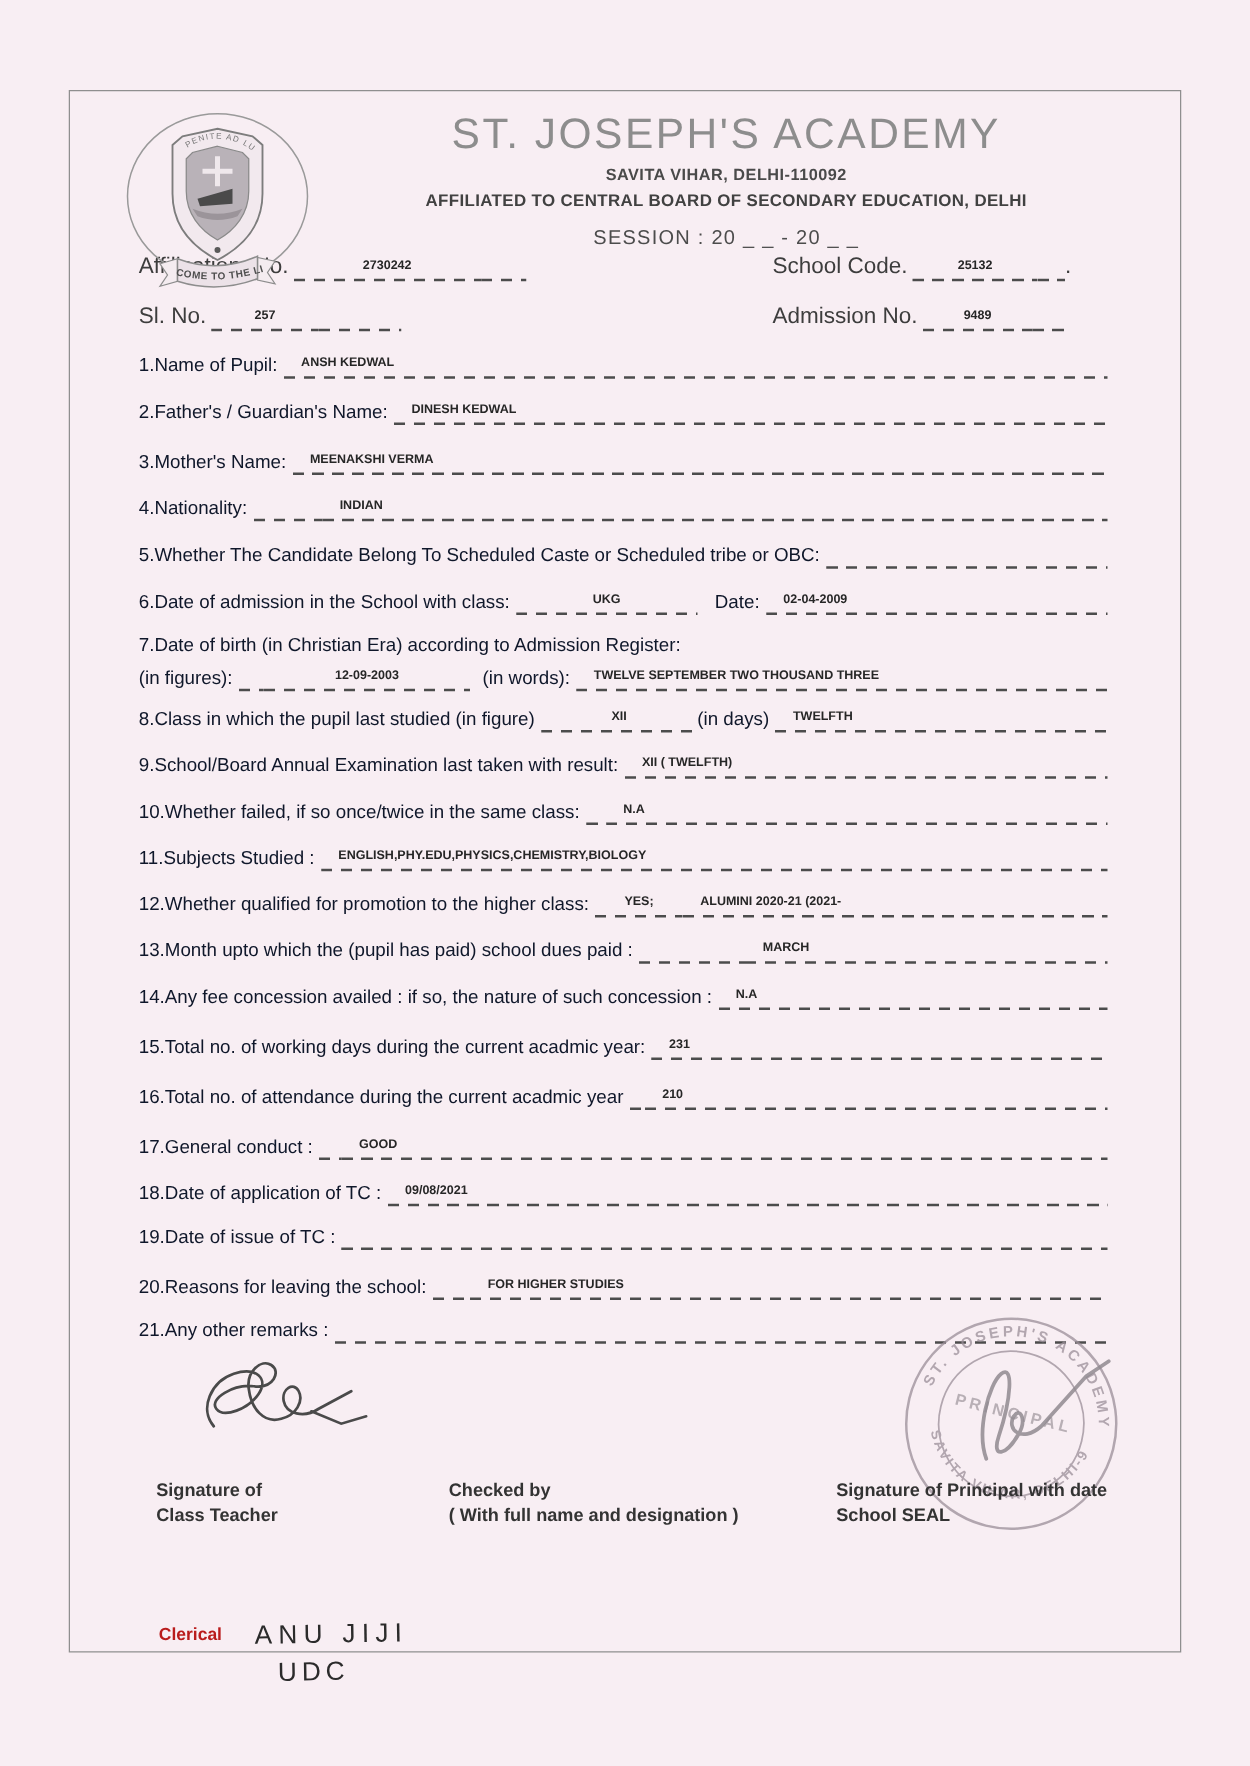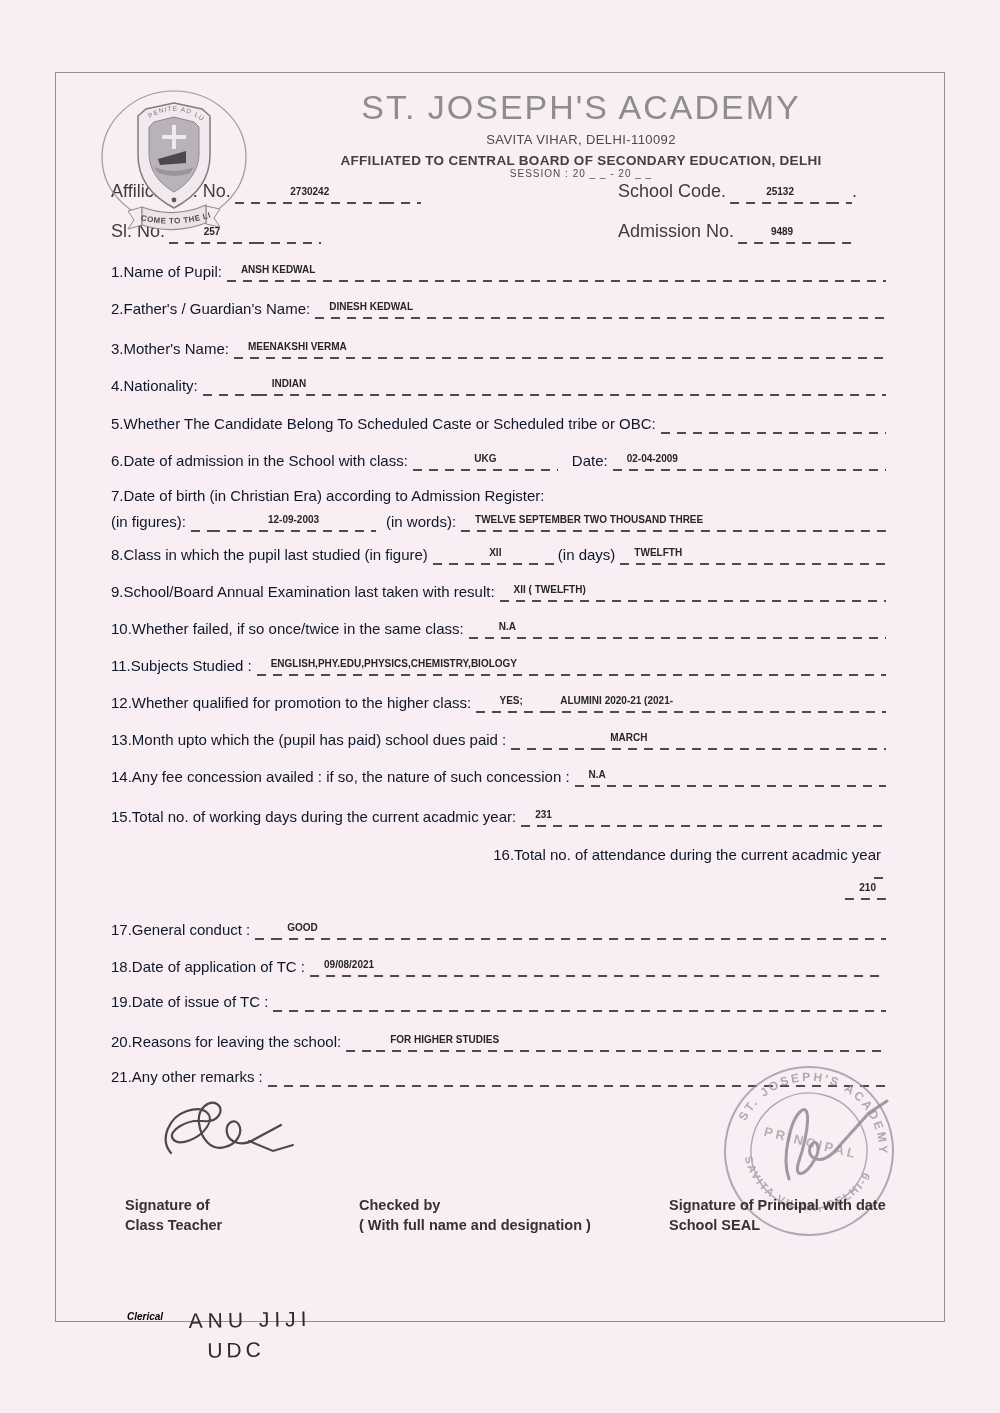--- a/index.html
+++ b/index.html
@@ -17,24 +17,24 @@
     border:1px solid #8f8f8f;
     padding:14px 58px 0 55px;
   }
   
   .logo-wrap { position:absolute; left:42px; top:14px; width:152px; height:148px; }
   .header-text { margin-left:165px; text-align:center; }
   .school-name {
     font-size:34px; letter-spacing:2px; color:#8d8d8d; font-weight:500;
     line-height:40px;
   }
-  .school-address { margin-top:5px; font-size:13px; font-weight:400; color:#4a4a4a; letter-spacing:.4px; }
+  .school-address { margin-top:5px; font-size:13px; font-weight:700; color:#4a4a4a; letter-spacing:.4px; }
   .school-affiliation { margin-top:6px; font-size:13.5px; font-weight:700; color:#414141; letter-spacing:.3px; }
   .cert-title { margin-top:17px; font-size:21px; font-weight:700; color:#303030; letter-spacing:.8px; }
-  .session-line { margin-left:165px; text-align:center; font-size:10px; color:#4c4c4c; letter-spacing:1px; }
+  .session-line { margin-top:14px; margin-left:165px; text-align:center; font-size:16px; color:#4c4c4c; letter-spacing:1px; }
   
   .meta-grid { margin-top:2px; }
   .meta-row { display:flex; justify-content:space-between; align-items:flex-end; margin-bottom:17px; }
   .meta-cell { display:flex; align-items:flex-end; }
   .meta-cell.right { width:268px; }
   .meta-label { font-size:18px; color:#3d3d3d; white-space:nowrap; padding-right:4px; padding-bottom:2px; }
   
   .dashes {
     background-image:repeating-linear-gradient(90deg,#4c4c4c 0 9px, transparent 9px 16px);
     background-size:100% 2px;
@@ -58,21 +58,21 @@
   
   .footer { position:relative; margin-top:46px; height:130px; }
   .seal { position:absolute; left:608px; top:-72px; width:180px; height:180px; opacity:.75; }
   .sig-teacher-svg { position:absolute; left:42px; top:-38px; width:150px; height:85px; }
   .sig-col { position:absolute; font-size:14.5px; font-weight:700; color:#333; line-height:20px; }
   .sig-col.c1 { left:14px; top:62px; }
   .sig-col.c2 { left:248px; top:62px; }
   .sig-col.c3 { left:558px; top:62px; z-index:3; }
   
   .clerical { margin-top:42px; padding-left:16px; display:flex; align-items:flex-start; }
-  .clerical-label { font-size:10px; font-weight:700; color:#000000; padding-top:6px;font-style:italic; }
+  .clerical-label { font-size:14px; font-weight:700; color:#b91c1c; padding-top:6px; }
   .handwriting { margin-left:26px; font-size:21px; color:#2b2b2b; letter-spacing:5px; transform:rotate(-1deg); line-height:30px; font-weight:500; }
   .handwriting .line2 { display:block; margin-left:18px; letter-spacing:4px; }
   svg text { font-family:"Liberation Sans", sans-serif; }
 </style>
 </head>
 <body>
 
 <div class="sheet">
 
   <div class="logo-wrap">
@@ -210,21 +210,21 @@
         <span class="fval dashes grow">MARCH</span>
       </div>
       <div class="frow" style="margin-bottom: 19px;">
         <span class="flabel">14.Any fee concession availed : if so, the nature of such concession :</span>
         <span class="fval dashes grow">N.A</span>
       </div>
       <div class="frow" style="margin-bottom: 19px;">
         <span class="flabel">15.Total no. of working days during the current acadmic year:</span>
         <span class="fval dashes grow">231</span>
       </div>
-      <div class="frow" style="margin-bottom: 19px; flex-direction: column;">
+      <div class="frow" style="margin-bottom: 19px;">
         <span class="flabel">16.Total no. of attendance during the current  acadmic year</span>
         <span class="fdash dashes" style="width: 12px;"></span>
         <span class="fval dashes grow">210</span>
       </div>
       <div class="frow">
         <span class="flabel">17.General conduct :</span>
         <span class="fdash dashes" style="width: 18px;"></span>
         <span class="fval dashes grow">GOOD</span>
       </div>
       <div class="frow">

